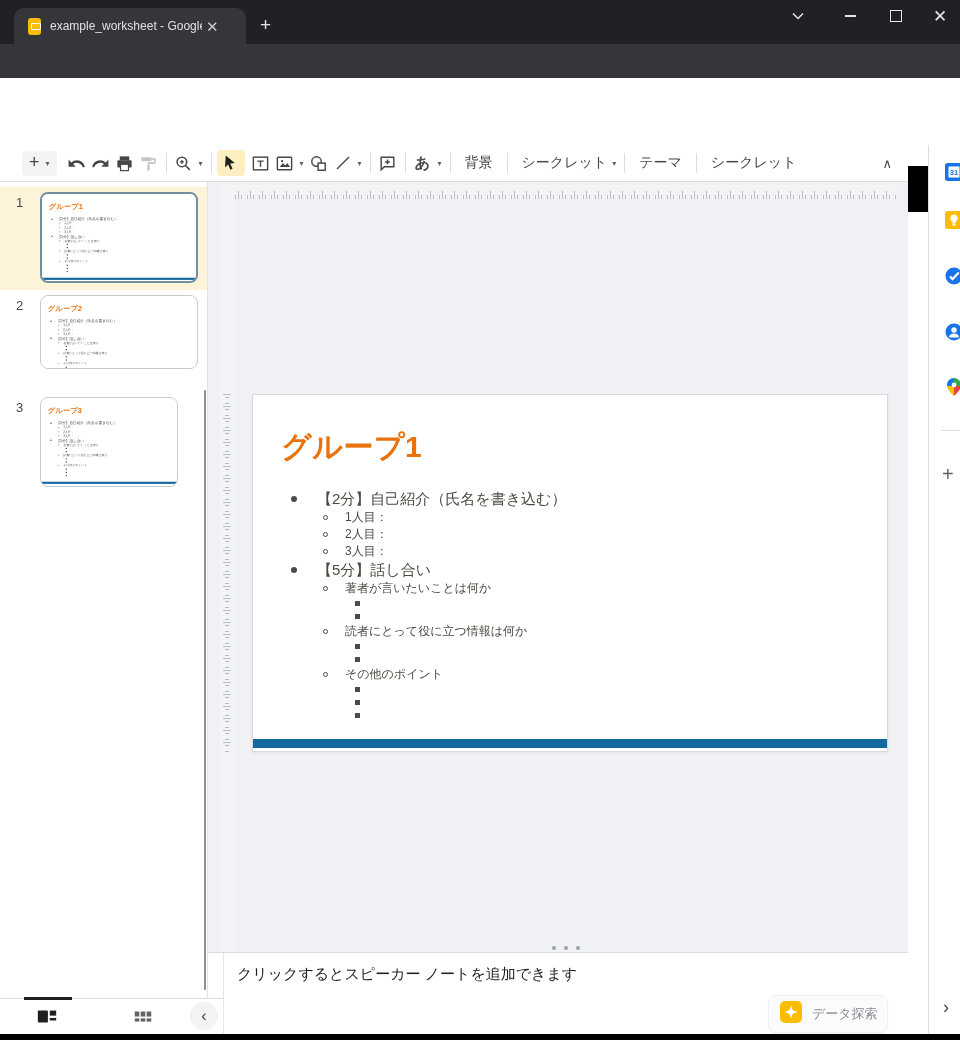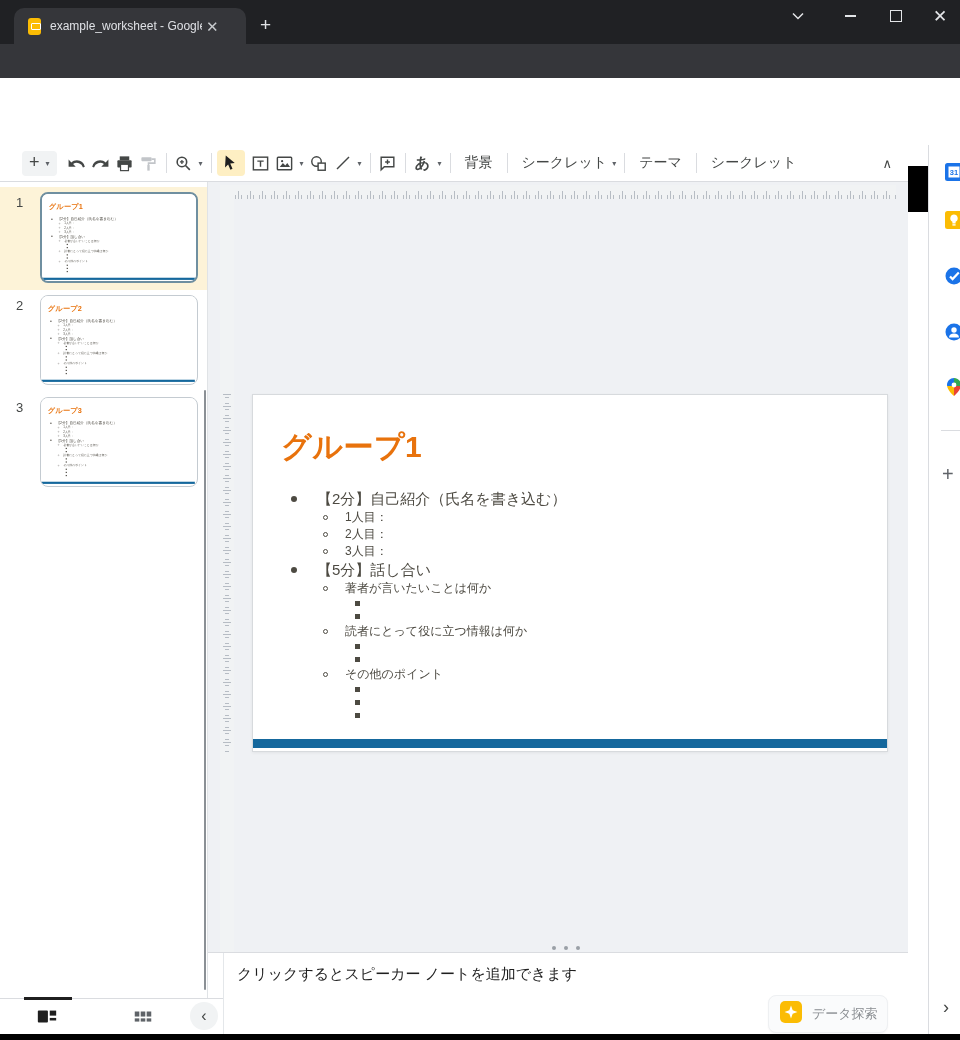--- a/index.html
+++ b/index.html
@@ -66,22 +66,22 @@
   #cursor-btn{background:#feefc3;border-radius:4px;padding:1px 2px;}
   .ttxt{font-size:14px;color:#444746;padding:0 9px;white-space:nowrap;flex:none;}
   #furi{font-size:15px;color:#444746;font-weight:bold;}
   #collapse-toolbar{margin-left:auto;margin-right:16px;color:#444746;font-size:13px;}
 
   
   #filmstrip{left:0;top:182px;width:208px;height:816px;background:#fff;border-right:1px solid #e0e3e6;box-sizing:border-box;}
   #sel-row{left:0;top:5px;width:207px;height:103px;background:#fdf3d8;}
   .thumb{position:absolute;left:40px;background:#fff;border-radius:8px;overflow:hidden;box-sizing:border-box;}
   #thumb-1{top:10px;width:158px;height:91px;border:2px solid #6f8fa0;}
-  #thumb-2{top:113px;width:158px;height:90px;border:1px solid #c4cbd1;}
-  #thumb-3{top:215px;width:158px;height:90px;border:1px solid #c4cbd1;}
+  #thumb-2{top:113px;width:158px;height:74px;border:1px solid #c4cbd1;}
+  #thumb-3{top:215px;width:138px;height:90px;border:1px solid #c4cbd1;}
   .slide-num{position:absolute;left:16px;font-size:13px;color:#444746;}
   #num-1{top:13px;} #num-2{top:116px;} #num-3{top:218px;}
   #fs-scrollbar{left:204px;top:208px;width:2px;height:600px;background:#8b9095;border-radius:2px;}
 
   
   #canvas{left:208px;top:182px;width:700px;height:770px;background:#eff1f4;}
   #v-ruler{left:12px;top:3px;width:14px;height:767px;background:#f1f3f4;}
   #h-ruler{left:26px;top:3px;width:662px;height:14px;background:#f1f3f4;
     background-image:
       repeating-linear-gradient(to right,#b7bdc4 0 1px,transparent 1px 12px),

